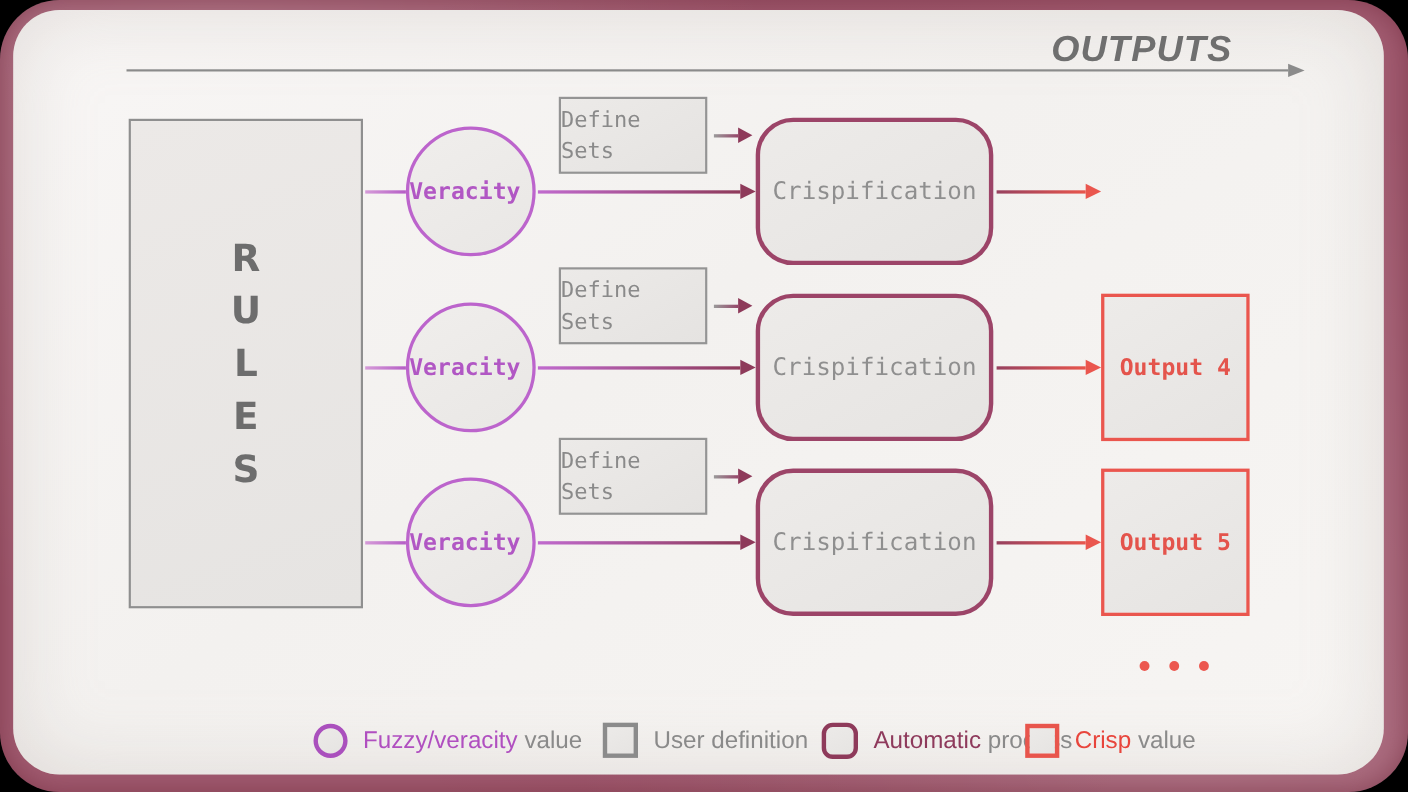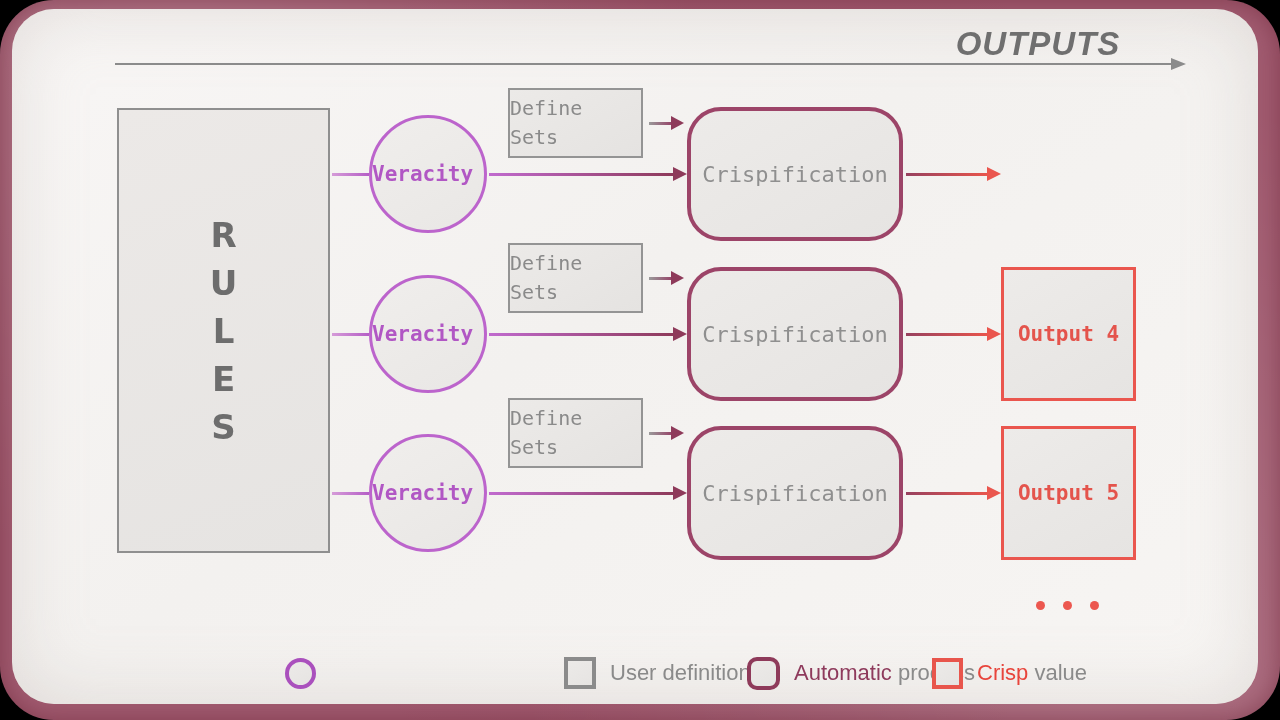--- a/index.html
+++ b/index.html
@@ -85,21 +85,21 @@
   .dots{position:absolute;left:1036px;top:601px;display:flex;gap:18px;}
   .dots .dot{width:9px;height:9px;border-radius:50%;background:#ec574f;}
 
   
   .legend-item{position:absolute;top:656px;height:34px;display:flex;align-items:center;gap:14px;}
   .legend-item .swatch{box-sizing:border-box;background:linear-gradient(150deg,#eceae8,#e6e4e2);}
   .legend-item .label{font-size:22px;color:#8a8a8a;white-space:nowrap;}
   .li-fuzzy{left:285px;}
   .li-fuzzy .swatch{width:31px;height:31px;border:4px solid #aa50bd;border-radius:50%;}
   .li-fuzzy .hl{color:#b04fc0;}
-  .li-user{left:564px;}
+  .li-user{left:548px;}
   .li-user .swatch{width:32px;height:32px;border:4px solid #8b8b8b;}
   .li-auto{left:747px;}
   .li-auto .swatch{width:33px;height:33px;border:4px solid #8e3a5a;border-radius:10px;}
   .li-auto .hl{color:#8e3a5c;}
   .li-crisp{left:932px;}
   .li-crisp .swatch{width:31px;height:31px;border:4px solid #e8554c;}
   .li-crisp .hl{color:#e8453c;}
 </style>
 </head>
 <body>
@@ -213,20 +213,21 @@
   </div>
 
   <div class="dots">
     <div class="dot"></div>
     <div class="dot"></div>
     <div class="dot"></div>
   </div>
 
   <div class="legend-item li-fuzzy">
     <div class="swatch"></div>
+    <div class="label"><span class="hl">Fuzzy/veracity</span><span> value</span></div>
   </div>
   <div class="legend-item li-user">
     <div class="swatch"></div>
     <div class="label"><span class="hl"></span><span>User definition</span></div>
   </div>
   <div class="legend-item li-auto">
     <div class="swatch"></div>
     <div class="label"><span class="hl">Automatic</span><span> process</span></div>
   </div>
   <div class="legend-item li-crisp">

